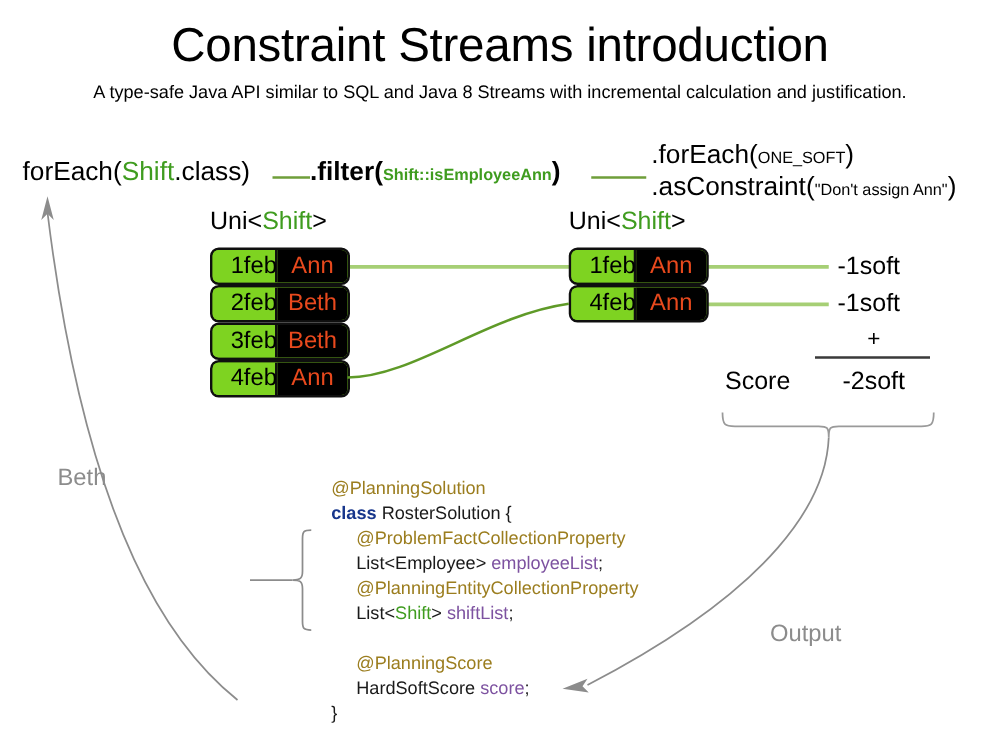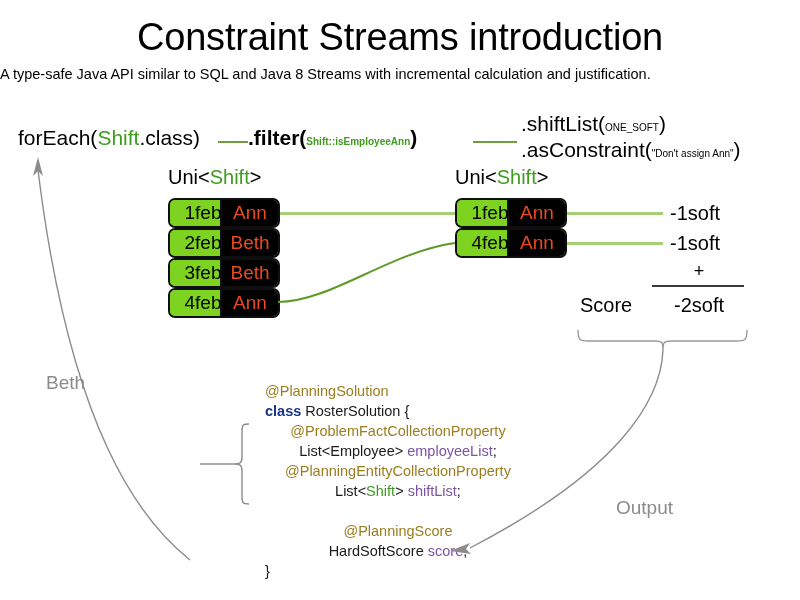--- a/index.html
+++ b/index.html
@@ -25,29 +25,29 @@
     left: 0; top: 16px; width: 800px;
     text-align: center;
     font-size: 38px;
     font-weight: 400;
     letter-spacing: -0.2px;
     color: #000;
     white-space: nowrap;
   }
   #subtitle {
     left: 0; top: 66px; width: 800px;
-    text-align: left;
+    text-align: center;
     font-size: 14.5px;
     color: #000;
     white-space: nowrap;
   }
 
   
   .code-big { font-size: 21px; color: #000; white-space: nowrap; }
-  .code-small { font-size: 10px; color: #000; white-space: nowrap; }
+  .code-small { font-size: 13px; color: #000; white-space: nowrap; }
   .green { color: #3f9c1f; }
 
   #foreach  { left: 18px;  top: 126px; }
   #filter   { left: 248px; top: 126px; font-weight: bold; }
   #penalize { left: 521px; top: 112px; }
   #asconstraint { left: 521px; top: 138px; }
 
   .pipe-line {
     background: #6f9e3a;
     height: 2px;
@@ -129,42 +129,42 @@
     font-size: 14.5px;
     line-height: 20px;
     color: #1a1a1a;
     white-space: pre;
   }
   #codeblock .ln { height: 20px; white-space: pre; }
   .ann  { color: #9b7d1e; }
   .kw   { color: #17368c; font-weight: bold; }
   .var  { color: #7d52a0; }
   .typ  { color: #3f9c1f; }
-  .indent1 { padding-left: 20px; text-align: center; }
+  .indent1 { padding-left: 20px; }
 
   
   #overlay { left: 0; top: 0; width: 800px; height: 600px; pointer-events: none; }
 </style>
 </head>
 <body>
 
 <div id="canvas">
 
   <div class="abs" id="title">Constraint Streams introduction</div>
   <div class="abs" id="subtitle">A type-safe Java API similar to SQL and Java 8 Streams with incremental calculation and justification.</div>
 
   <div class="abs code-big" id="foreach"><span>forEach(</span><span class="green">Shift</span><span>.class)</span></div>
 
   <div class="abs pipe-line" id="pipe1"></div>
 
   <div class="abs code-big" id="filter"><span>.filter(</span><span class="code-small green">Shift::isEmployeeAnn</span><span>)</span></div>
 
   <div class="abs pipe-line" id="pipe2"></div>
 
-  <div class="abs code-big" id="penalize"><span>.shiftList(</span><span class="code-small">ONE_SOFT</span><span>)</span></div>
+  <div class="abs code-big" id="penalize"><span>.forEach(</span><span class="code-small">ONE_SOFT</span><span>)</span></div>
 
   <div class="abs code-big" id="asconstraint"><span>.asConstraint(</span><span class="code-small">"Don't assign Ann"</span><span>)</span></div>
 
   <div class="abs uni-label" id="uni1"><span>Uni&lt;</span><span class="green">Shift</span><span>&gt;</span></div>
 
   <div class="abs uni-label" id="uni2"><span>Uni&lt;</span><span class="green">Shift</span><span>&gt;</span></div>
 
   <div class="abs conn" id="conn-a"></div>
   <div class="abs conn" id="conn-b"></div>
   <div class="abs conn" id="conn-c"></div>

